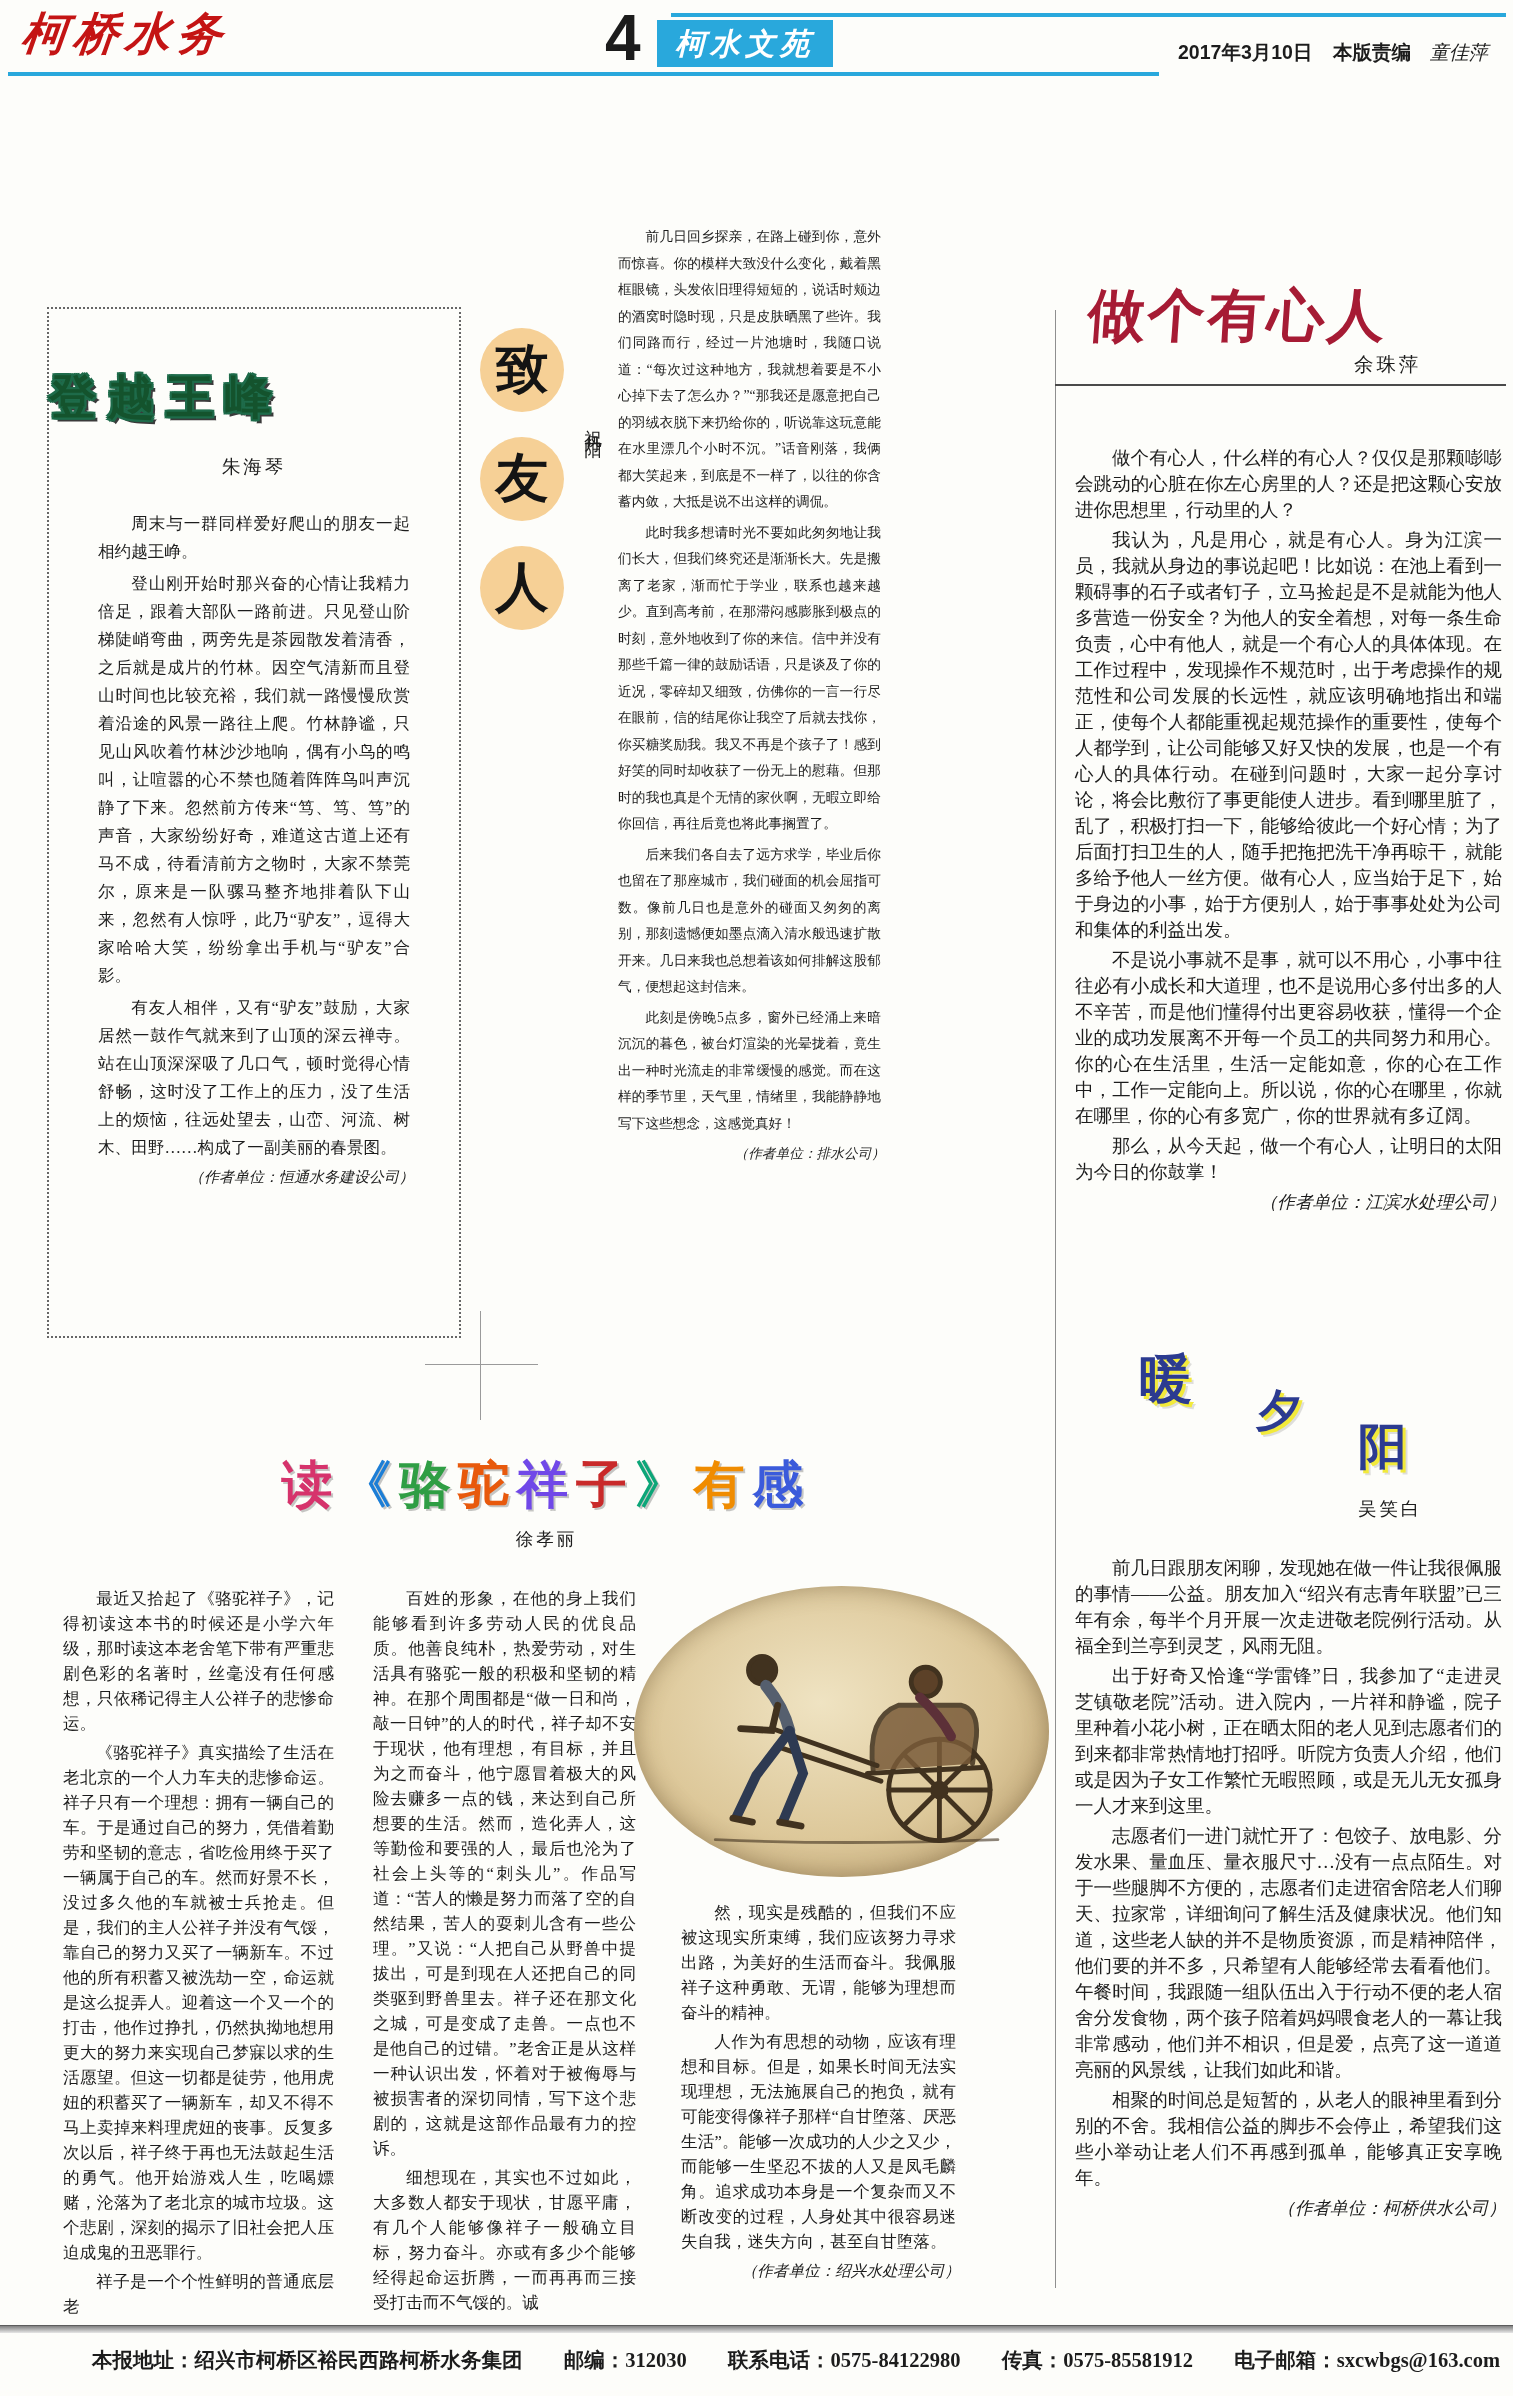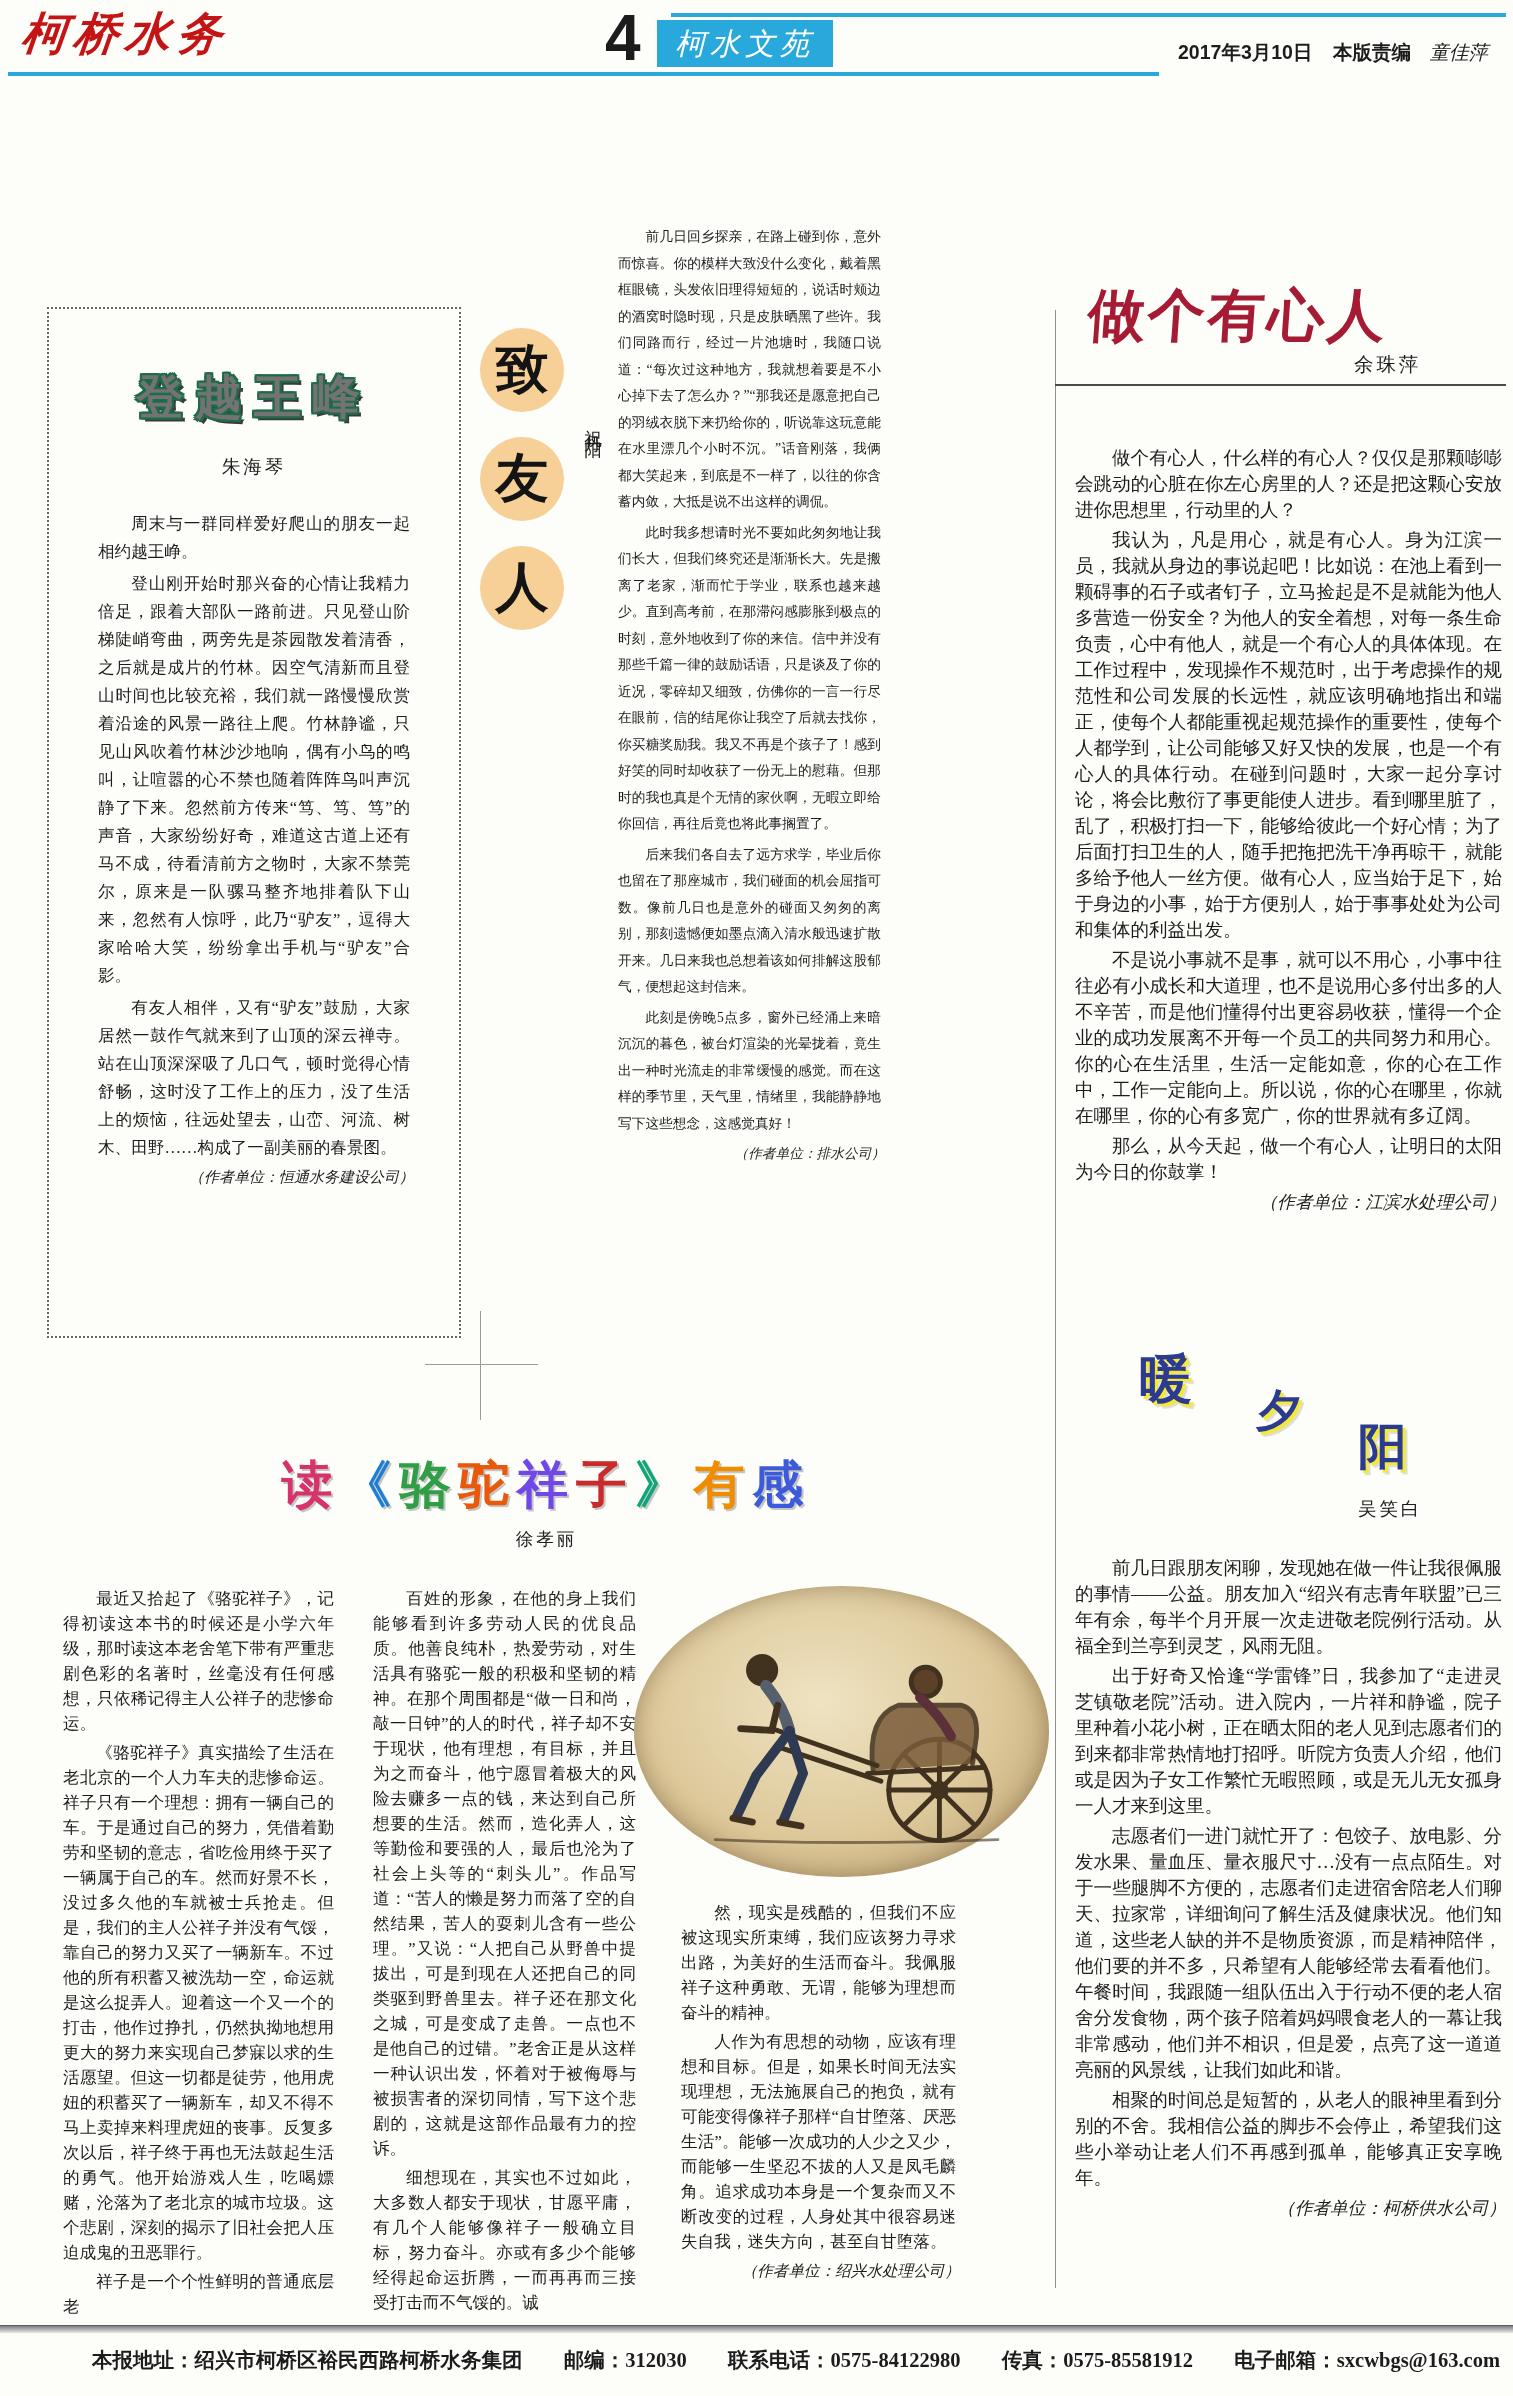--- a/index.html
+++ b/index.html
@@ -7,36 +7,36 @@
         font-family:"Liberation Serif", serif;color:#1c1c1c;overflow:hidden;}
 
   
   .brand{position:absolute;left:21.5px;top:3.9px;font-size:45px;font-weight:bold;font-style:italic;
          color:#c41414;letter-spacing:6.8px;transform:skewX(-6deg);}
   .cyan-line-top{position:absolute;left:671px;top:12.7px;width:835px;height:3.9px;background:#29a8dc;}
   .cyan-line-bottom{position:absolute;left:7.8px;top:72px;width:1151px;height:3.9px;background:#29a8dc;}
   .page-number{position:absolute;left:605px;top:5.9px;font-size:64px;font-weight:900;
                font-family:"Liberation Sans", sans-serif;line-height:1;}
   .section-box{position:absolute;left:657px;top:19.5px;width:176px;height:47px;background:#29a8dc;
-               color:#fff;font-size:30px;font-weight:normal;font-style:italic;letter-spacing:4.9px;
+               color:#fff;font-size:30px;font-weight:bold;font-style:italic;letter-spacing:4.9px;
                text-align:center;line-height:47px;}
   .dateline{position:absolute;left:1178px;top:39px;font-size:19.5px;white-space:nowrap;}
   .dateline .d{font-weight:bold;font-family:"Liberation Sans", sans-serif;}
   .dateline .lbl{font-weight:bold;font-family:"Liberation Sans", sans-serif;margin-left:15.6px;margin-top:18px;}
   .dateline .ed{margin-left:13.7px;font-style:italic;}
 
   
   .body-text p{margin:4px;text-indent:2em;text-align:justify;}
   .sig{text-align:right;font-style:italic;margin-top:3.9px;}
 
   
   .dengyue-box{position:absolute;left:47px;top:307px;width:410px;height:1027px;
                border:2px dotted #666;}
-  .dengyue-title{margin-top:57px;text-align:center;font-size:47px;font-weight:900;
-                 font-family:"Liberation Sans", sans-serif;letter-spacing:11.7px;color:#737373;
+  .dengyue-title{margin-top:57px;text-align:left;font-size:47px;font-weight:900;
+                 font-family:"Liberation Sans", sans-serif;letter-spacing:11.7px;color:#14532d;
                  text-shadow:-2px -2px 0 #1e6b4a,0 -2px 0 #1e6b4a,2px -2px 0 #1e6b4a,
                              -2px 0 0 #1e6b4a,2px 0 0 #1e6b4a,-2px 2px 0 #1e6b4a,
                              0 2px 0 #1e6b4a,2px 2px 0 #1e6b4a,3.9px 3.9px 0 #3a3a3a;}
   .dengyue-author{margin-top:25px;text-align:center;font-size:18.5px;letter-spacing:2.9px;}
   .dengyue-body{margin:31px 45px 0;font-size:16.6px;line-height:28px;}
   .dengyue-sig{margin:5.9px 45px 0;font-size:15px;}
 
   
   .zhiyou-title{position:absolute;left:480px;top:328px;display:flex;flex-direction:column;gap:25px;}
   .zhiyou-circle{width:84px;height:84px;border-radius:50%;background:#f6d096;display:flex;

